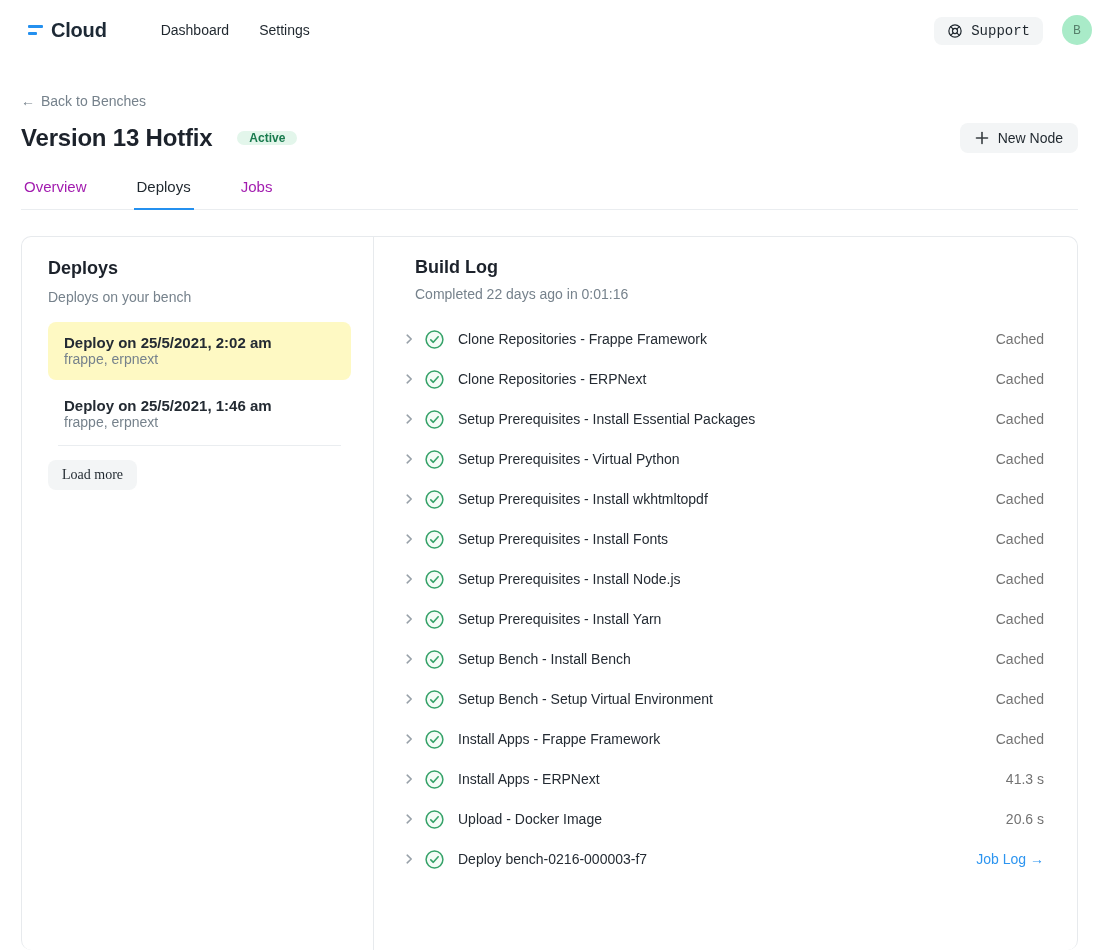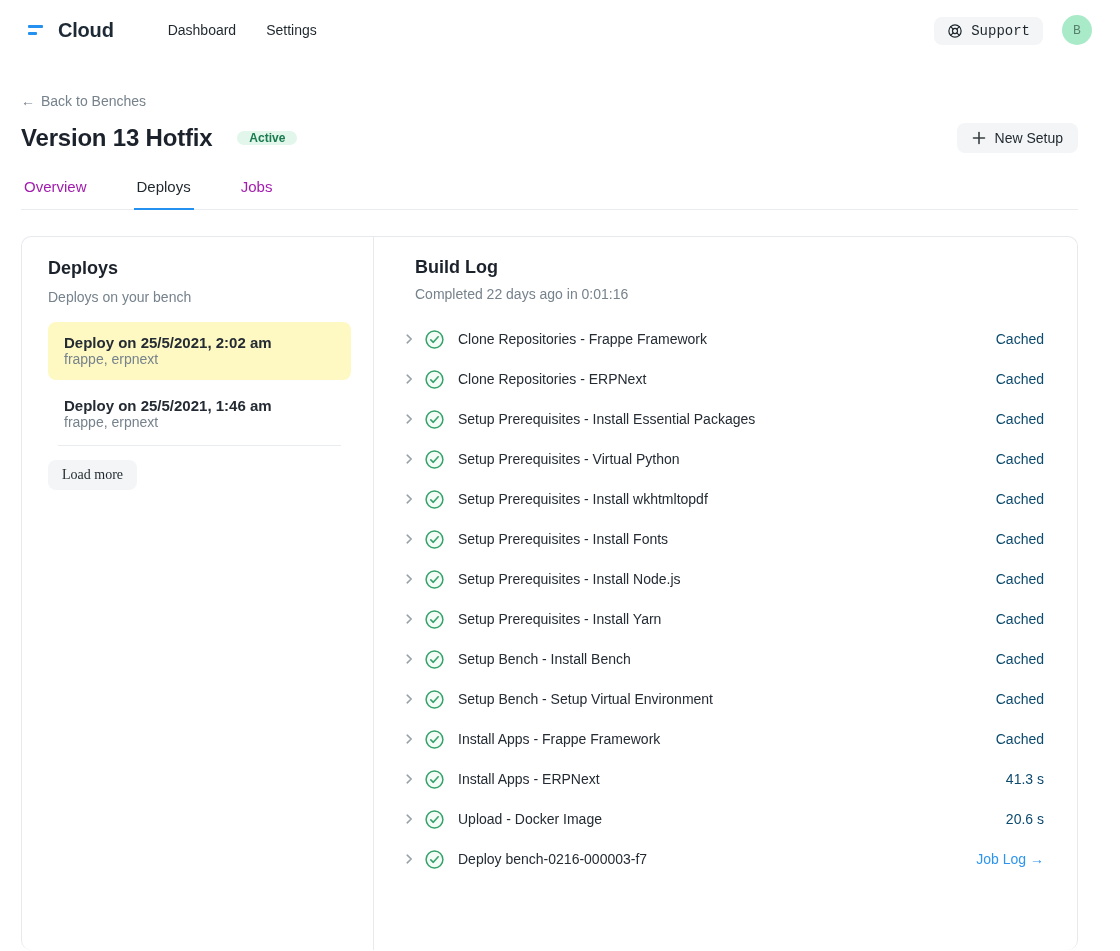--- a/index.html
+++ b/index.html
@@ -10,21 +10,21 @@
     color: #1F272E;
     overflow: hidden;
   }
 
   
   .header {
     height: 60px;
     display: flex; align-items: center;
     padding: 0 28px;
   }
-  .logo { display: flex; align-items: center; gap: 15px; cursor: pointer; }
+  .logo { display: flex; align-items: center; gap: 8px; cursor: pointer; }
   .logo-mark { width: 15px; height: 15px; position: relative; top: 1px; }
   .logo-mark .bar1 { position: absolute; top: 1px; left: 0; width: 15px; height: 3.4px; background: #2490EF; border-radius: 1px; }
   .logo-mark .bar2 { position: absolute; top: 8px; left: 0; width: 9px; height: 3.4px; background: #2490EF; border-radius: 1px; }
   .logo-text { font-size: 20px; font-weight: 700; color: #1D2935; letter-spacing: -0.2px; }
   .nav { display: flex; gap: 30px; margin-left: 54px; }
   .nav-item { font-size: 14px; color: #1F272E; cursor: pointer; }
   .header-right { margin-left: auto; display: flex; align-items: flex-end; gap: 19px; font-family: Liberation Mono, monospace; }
   .support-btn {
     display: flex; align-items: center; gap: 8px;
     background: #F3F5F6; border: none; border-radius: 8px;
@@ -92,21 +92,21 @@
     font-family: Liberation Serif, serif; cursor: pointer;
   }
 
   .right-panel { flex: 1; padding: 20px 33px 0 28px; }
   .build-log-header { margin-left: 13px; }
   .steps { margin-top: 17px; }
   .step-row { height: 40px; display: flex; align-items: center; }
   .step-chevron { display: flex; align-items: center; cursor: pointer; }
   .step-check { display: flex; align-items: center; margin-left: 9px; }
   .step-label { margin-left: 14px; font-size: 14px; color: #242B33; }
-  .step-status { margin-left: auto; font-size: 14px; color: #0c4a6e; }
+  .step-status { margin-left: auto; font-size: 14px; color: #737373; }
   .step-status.link { color: #2D95F0; cursor: pointer; }
 </style>
 </head>
 <body>
 
 <div class="header">
   <div class="logo">
     <span class="logo-mark">
       <span class="bar1"></span>
         <span class="bar2"></span>
@@ -145,21 +145,21 @@
   <div class="title-row">
     <h1 class="page-title">Version 13 Hotfix</h1>
     <span class="badge" style="background: rgb(227, 246, 235); color: rgb(24, 122, 77);">Active</span>
     <button class="new-site-btn">
       <span style="display:flex;">
         <svg width="14" height="14" viewBox="0 0 14 14" fill="none" stroke="#383E42" stroke-width="1.6" stroke-linecap="round">
           <line x1="7" y1="1.5" x2="7" y2="12.5"></line>
           <line x1="1.5" y1="7" x2="12.5" y2="7"></line>
         </svg>
       </span>
-      <span>New Setup</span>
+      <span>New Node</span>
     </button>
   </div>
 
   <div class="tabs">
   <div class="tab">Overview</div>
 
   <div class="tab active">Deploys</div>
 
   <div class="tab">Jobs</div>
 </div>

